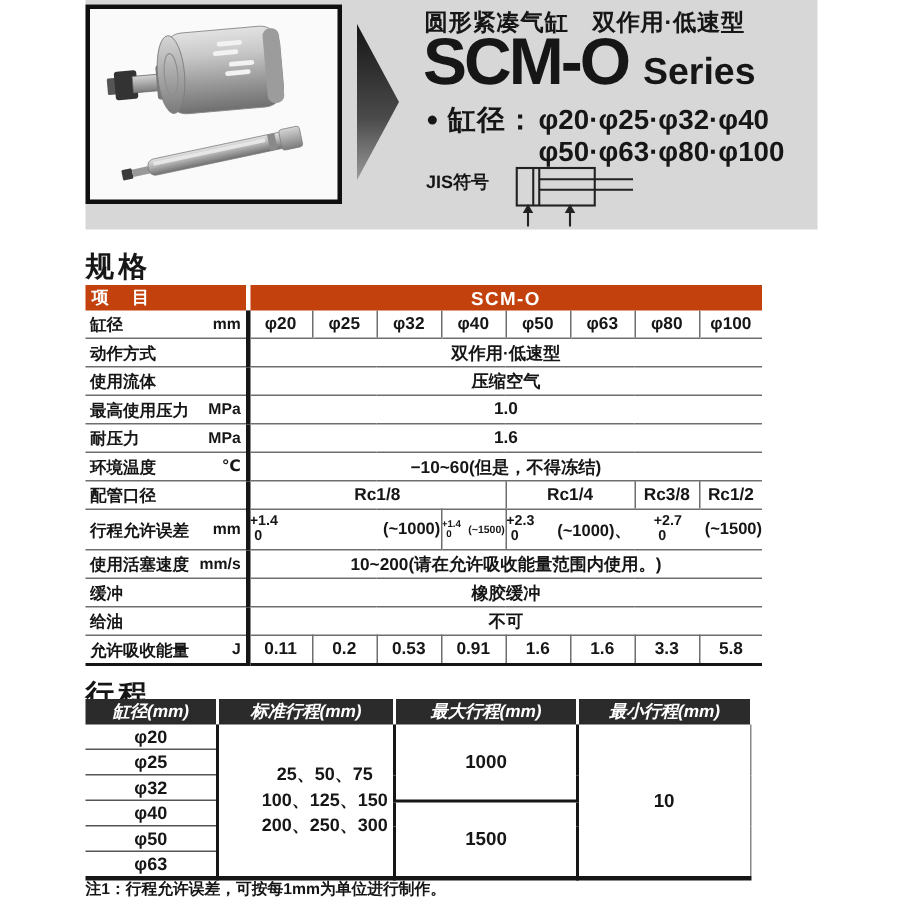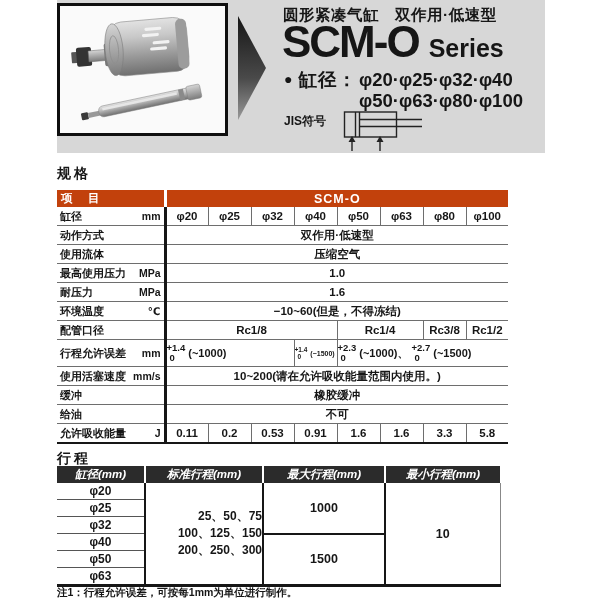--- a/index.html
+++ b/index.html
@@ -18,53 +18,53 @@
   .series-name{font-size:44px;font-weight:bold;letter-spacing:-2px;line-height:1;}
   .series-suffix{font-size:25px;font-weight:bold;}
   .bore{position:absolute;left:284px;top:69px;display:flex;font-weight:bold;
         font-size:18.5px;line-height:21px;white-space:nowrap;}
   .bullet{font-size:14px;line-height:21px;margin-right:6px;}
   .bore-label{letter-spacing:1px;margin-right:2px;}
   .jis-label{position:absolute;left:284px;top:113px;font-size:12px;font-weight:bold;}
   .jis-sym{position:absolute;left:343px;top:107px;}
 
   
-  .sec-title{position:absolute;left:57px;font-size:14px;font-weight:bold;letter-spacing:3px;}
+  .sec-title{position:absolute;left:57px;font-size:19px;font-weight:bold;letter-spacing:3px;}
   .spec-title{top:165px;}
   .stroke-title{top:450px;}
 
   
   table{border-collapse:collapse;table-layout:fixed;position:absolute;left:57px;}
   table.spec{top:190px;width:451px;border-bottom:2px solid #161616;}
   .spec th{background:#c2410c;color:#fff;height:17px;font-size:11.5px;font-weight:bold;padding:0;}
   .spec th.item{text-align:left;padding-left:4px;letter-spacing:2px;border-right:3px solid #fff;}
   .spec th.series-h{text-align:center;letter-spacing:1px;font-size:12.5px;}
   .spec td{height:18px;padding:0;font-size:11.5px;font-weight:bold;text-align:center;
            border-bottom:1px solid #6e6e6e;white-space:nowrap;overflow:hidden;}
   .spec td.lbl{position:relative;text-align:left;padding-left:3px;font-size:11px;
                border-right:3px solid #161616;}
   .spec td.lbl .unit{position:absolute;right:3px;top:50%;transform:translateY(-50%);font-size:10.5px;}
   .spec td.v{border-left:1px solid #6e6e6e;}
   .spec tr.tol-row td{height:26px;}
-  .tolwrap{display:flex;align-items:center;justify-content:flex-start;gap:3px;}
+  .tolwrap{display:flex;align-items:center;justify-content:space-between;gap:3px;}
   .frac{display:inline-flex;flex-direction:column;align-items:flex-start;
         font-size:9.5px;line-height:1.1;font-weight:bold;}
   .frac .z{padding-left:3px;}
   .range{font-size:11px;}
   .tiny .frac{font-size:6.5px;}
   .tiny .range{font-size:7px;}
 
   
   table.stroke{top:466px;width:443px;border-bottom:3px solid #161616;}
   .stroke th{background:#2b2b2b;color:#fff;height:17px;font-size:11.5px;font-weight:bold;
              padding:0;text-align:center;font-style:italic;}
   .stroke th + th{border-left:2px solid #fff;}
   .stroke td{height:16px;padding:0;font-size:12px;font-weight:bold;text-align:center;}
   .stroke td.b{border-bottom:1px solid #555;}
-  .stroke td.std{border-left:2px solid #161616;text-align:right;padding-left:25px;line-height:17px;}
+  .stroke td.std{border-left:2px solid #161616;text-align:center;padding-left:25px;line-height:17px;}
   .stroke td.mx{border-left:2px solid #161616;border-right:2px solid #161616;font-size:12.5px;}
   .stroke td.mx2{border-top:2px solid #161616;}
   .stroke td.mn{border-right:1px solid #888;font-size:12.5px;}
   .note{position:absolute;left:57px;top:586px;font-size:10.5px;font-weight:bold;}
 </style>
 </head>
 <body>
 
 <div class="page">
 

